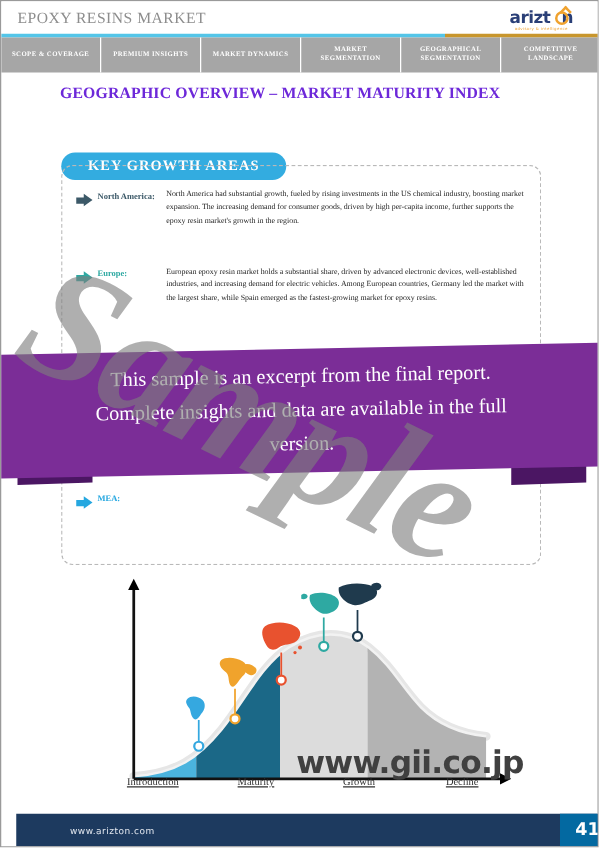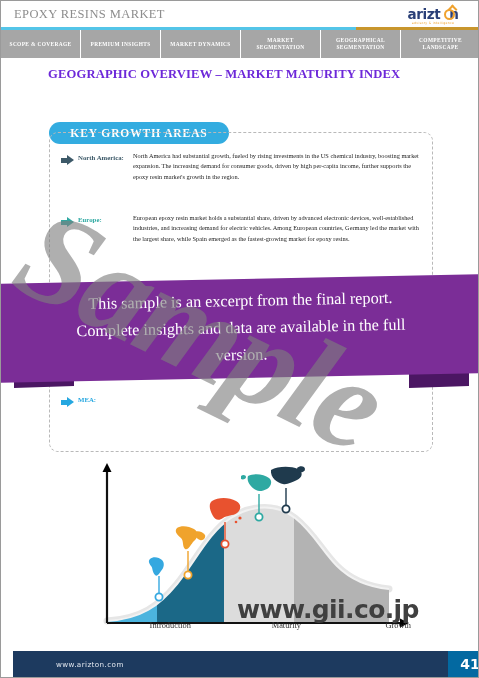--- a/index.html
+++ b/index.html
@@ -280,24 +280,25 @@
 
   .chart-xlabels {
     position: absolute;
     left: 80px; top: 620px;
     width: 330px; height: 16px;
     display: flex;
     z-index: 2;
   }
   .chart-xlabel {
     flex: 1;
-    text-align: right;
+    text-align: center;
     font-family: "Liberation Serif", serif;
     font-size: 8.4px;
     color: #303030;
+    text-decoration: underline;
   }
 
   
   .gii-watermark {
     position: absolute;
     left: 236px; top: 594px;
     font-family: "DejaVu Sans", sans-serif;
     font-size: 25px;
     font-weight: bold;
     color: #404040;
@@ -515,20 +516,21 @@
         <path d="M190,14 C197,10 210,10 217,13 C223,16 221,22 216,24 C211,26 206,29 202,28 C197,27 189,22 190,14 Z" fill="#1f3a4d"></path>
         <path d="M216,12 C219,9 224,10 224,13 C224,16 220,17 217,16 Z" fill="#1f3a4d"></path>
       </g>
     </svg>
   </div>
 
   <div class="chart-xlabels">
     <div class="chart-xlabel">Introduction</div>
     <div class="chart-xlabel">Maturity</div>
     <div class="chart-xlabel">Growth</div>
+    <div class="chart-xlabel">Decline</div>
   </div>
 
   <div class="gii-watermark">www.gii.co.jp</div>
 
   <div class="footer">
     <div class="footer-url">www.arizton.com</div>
     <div class="footer-page">41</div>
   </div>
 
 </div>

